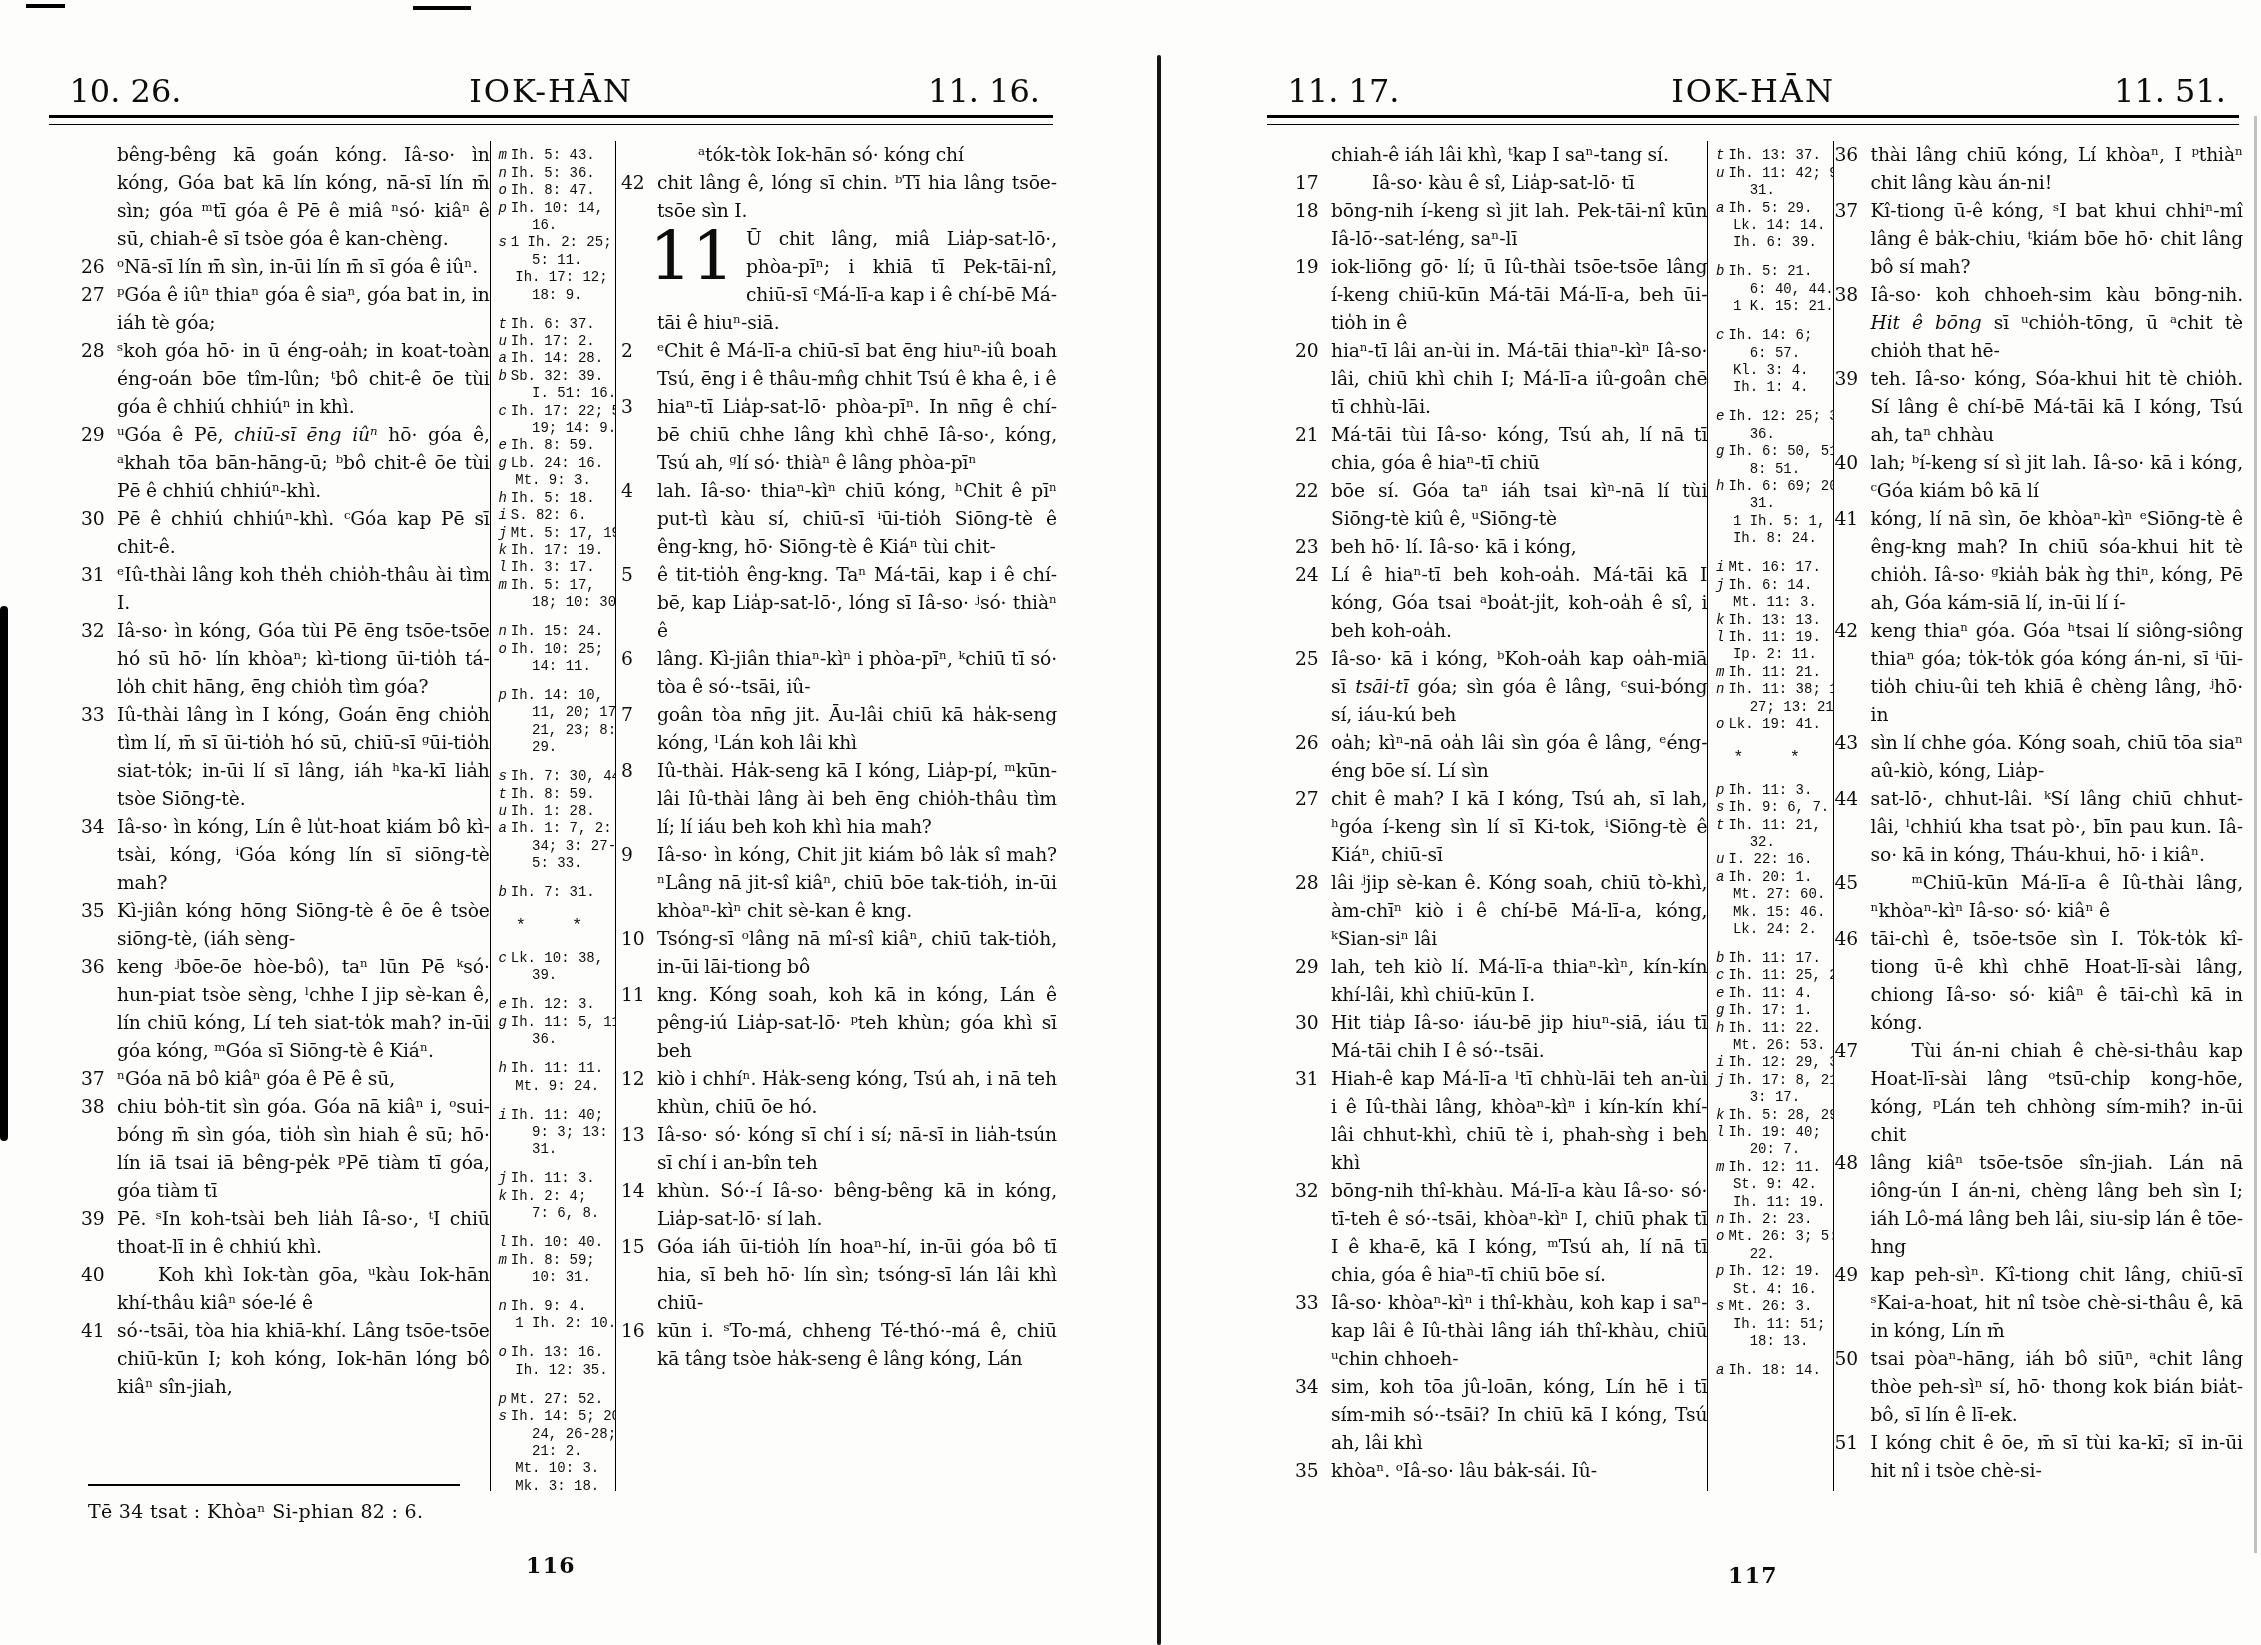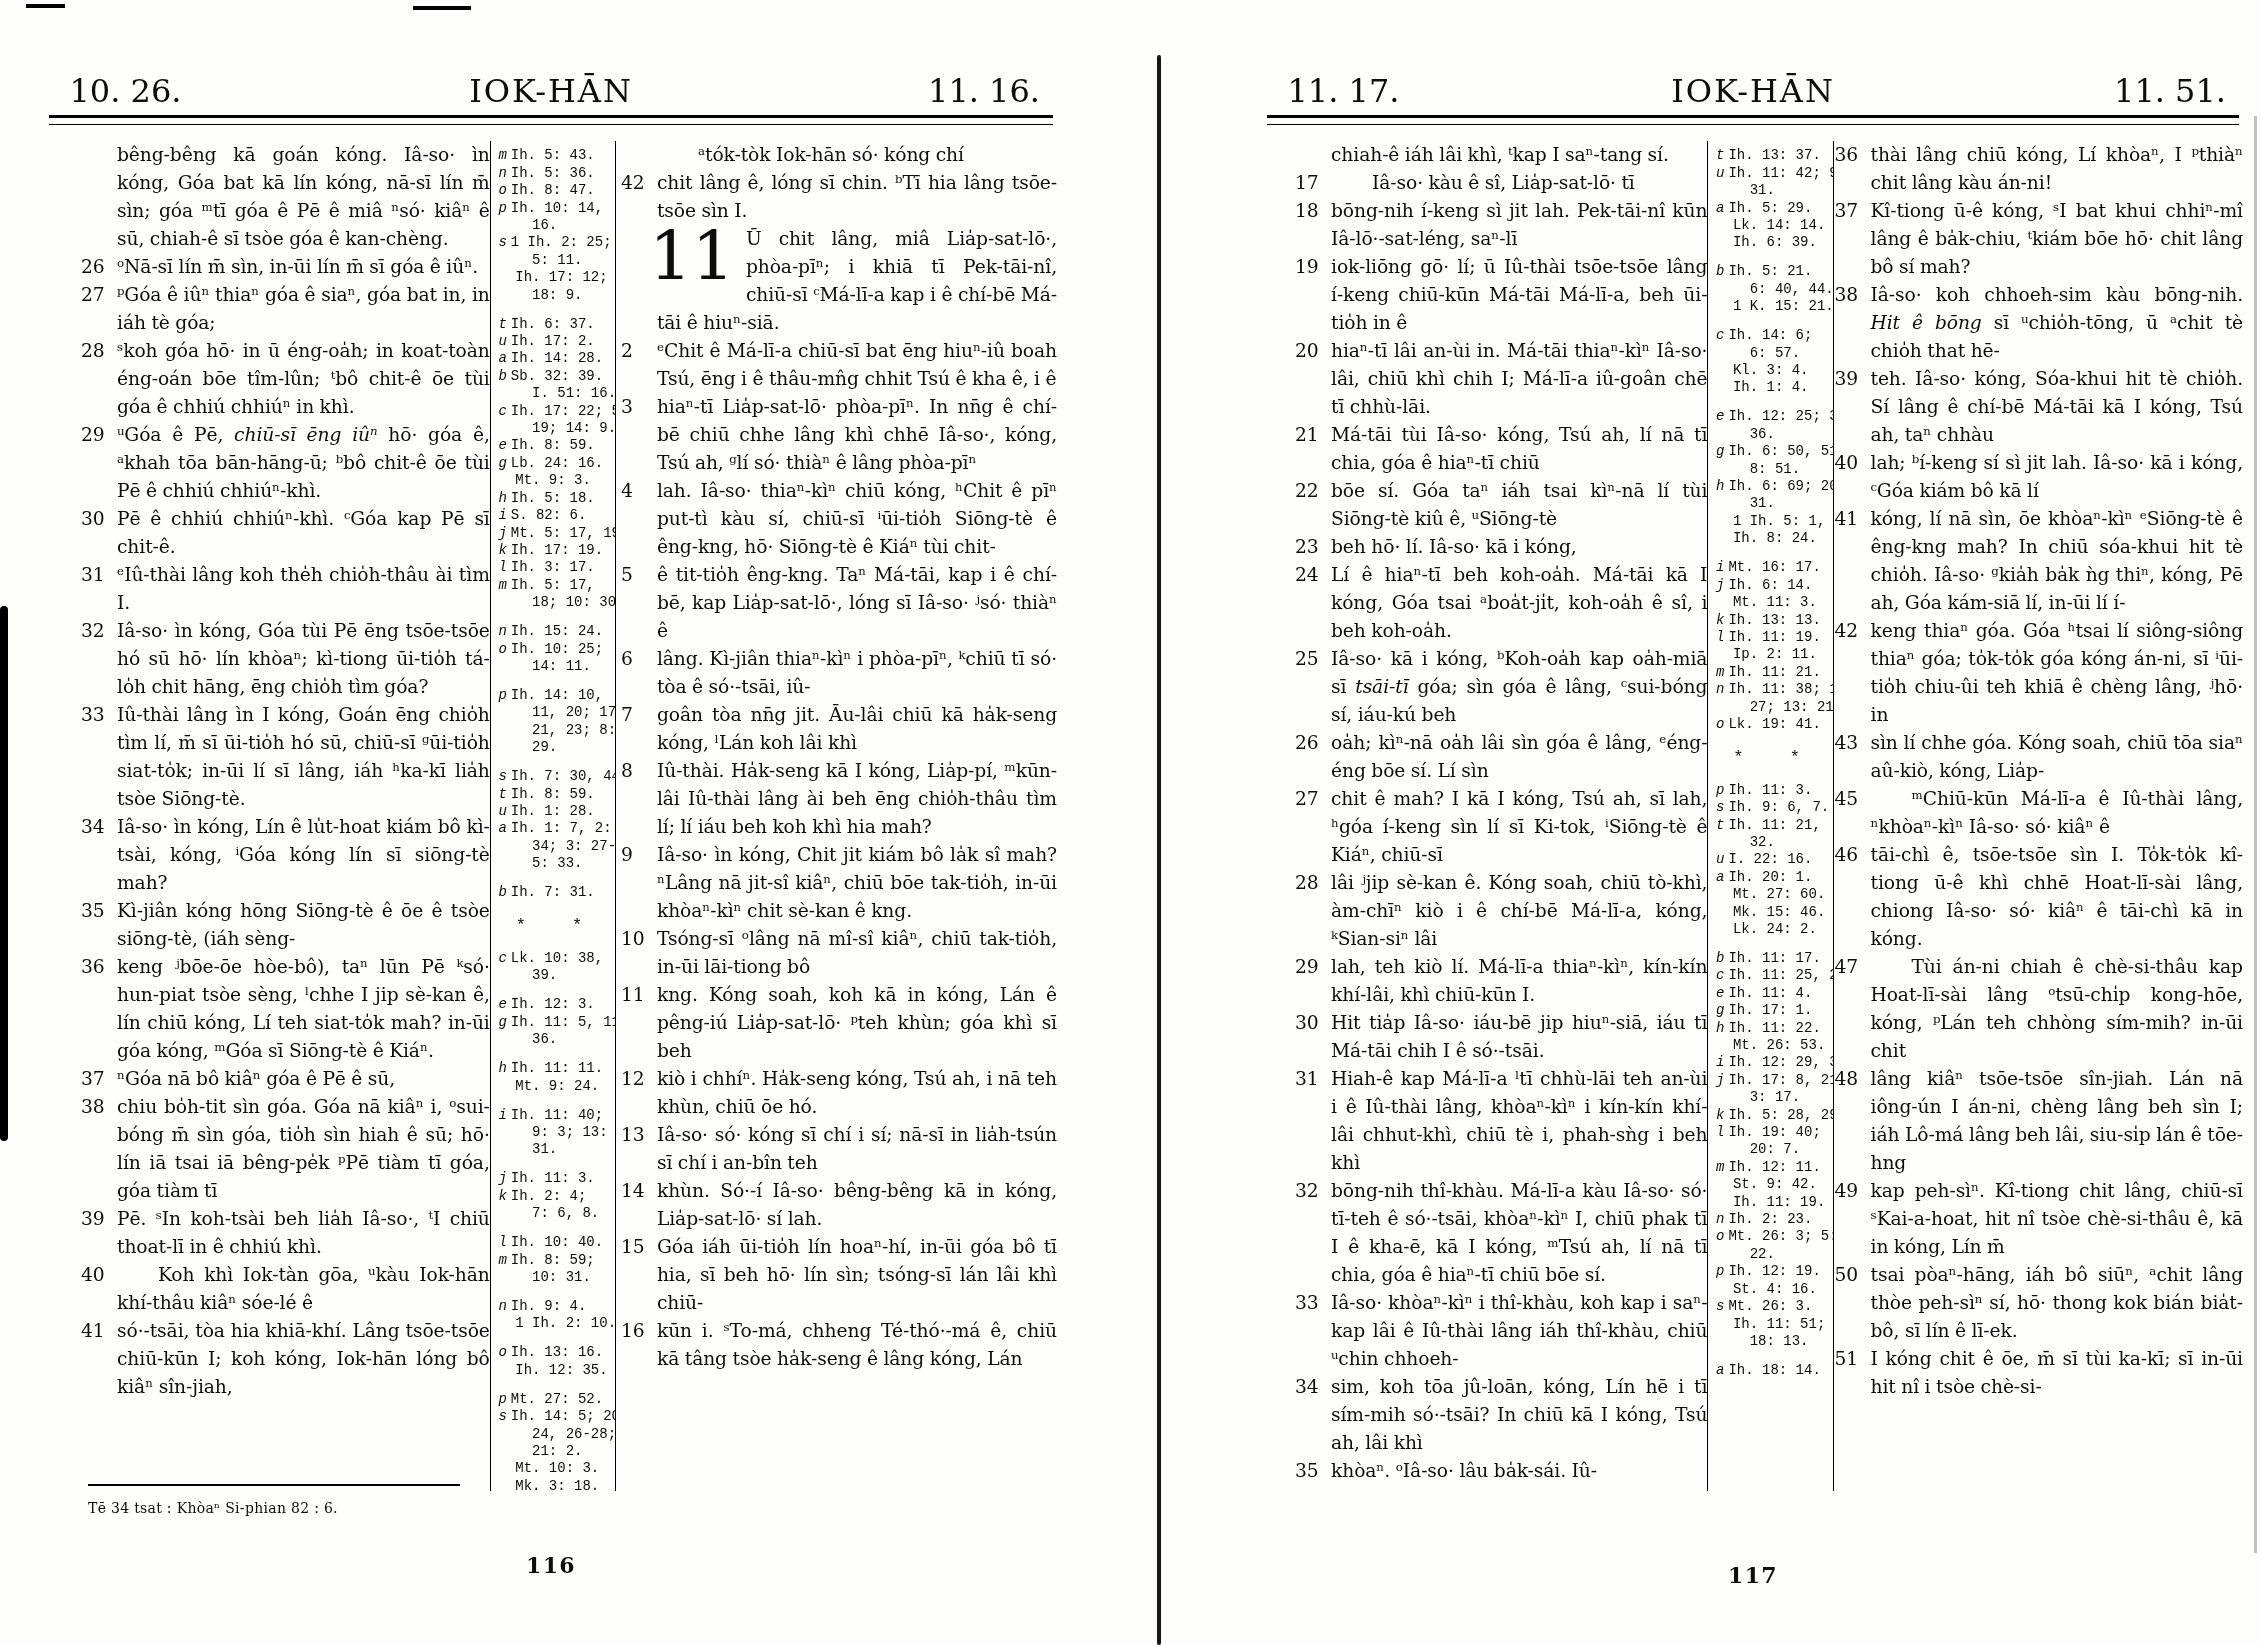--- a/index.html
+++ b/index.html
@@ -23,21 +23,21 @@
   .refline{white-space:pre;}
   .refline i{margin-right:3.9px;}
   .refgap{height:11.6px;}
   .refstars{text-align:center;letter-spacing:18px;font-size:17px;padding:3.9px 0 3.9px 5.2px;}
   .verse{margin:0;position:relative;font-size:18.7px;line-height:28px;text-align:justify;letter-spacing:-0.1px;word-spacing:-0.3px;}
   .verse.ind{text-indent:41px;}
   .vnum{position:absolute;left:-36px;top:0;text-indent:0;}
   .chap{float:left;font-size:67px;line-height:55px;margin:3.9px 11.6px 0 -7.7px;}
   .footnote-wrap{position:absolute;left:43px;top:1484px;width:387px;}
   .footnote-rule{border-top:2.6px solid #000;width:96%;margin-bottom:14px;}
-  .footnote{font-size:14px;letter-spacing:0.3px;}
+  .footnote{font-size:19px;letter-spacing:0.3px;}
   .pgnum{position:absolute;left:0;right:0;text-align:center;font-size:22px;font-weight:bold;letter-spacing:1.3px;}
   #page-left .pgnum{bottom:67px;}
   #page-right .pgnum{bottom:57px;}
   .gutter{position:absolute;left:1157px;top:55px;width:3.9px;height:1590px;background:#151515;border-radius:1.9px;}
   .smudge-left{position:absolute;left:0;top:606px;width:8.4px;height:535px;background:#000;border-radius:3.9px;}
   .smudge-right{position:absolute;right:3.9px;top:116px;width:3.2px;height:1437px;background:#777;opacity:.45;}
   .tick{position:absolute;background:#000;}
 </style>
 </head>
 <body>
@@ -295,20 +295,21 @@
     <div class="textcol c2">
         <div class="inner">
           <p class="verse"><span class="vnum">36</span><span>thài lâng chiū kóng, Lí khòaⁿ, I ᵖthiàⁿ chit lâng kàu án-ni!</span></p>
           <p class="verse"><span class="vnum">37</span><span>Kî-tiong ū-ê kóng, ˢI bat khui chhiⁿ-mî lâng ê ba̍k-chiu, ᵗkiám bōe hō· chit lâng bô sí mah?</span></p>
           <p class="verse"><span class="vnum">38</span><span>Iâ-so· koh chhoeh-sim kàu bōng-nih.  <i>Hit ê bōng</i> sī ᵘchio̍h-tōng, ū ᵃchit tè chio̍h that hē-</span></p>
           <p class="verse"><span class="vnum">39</span><span>teh.  Iâ-so· kóng, Sóa-khui hit tè chio̍h.  Sí lâng ê chí-bē Má-tāi kā I kóng, Tsú ah, taⁿ chhàu</span></p>
           <p class="verse"><span class="vnum">40</span><span>lah; ᵇí-keng sí sì jit lah.  Iâ-so· kā i kóng, ᶜGóa kiám bô kā lí</span></p>
           <p class="verse"><span class="vnum">41</span><span>kóng, lí nā sìn, ōe khòaⁿ-kìⁿ ᵉSiōng-tè ê êng-kng mah?  In chiū sóa-khui hit tè chio̍h.  Iâ-so· ᵍkia̍h ba̍k ǹg thiⁿ, kóng, Pē ah, Góa kám-siā lí, in-ūi lí í-</span></p>
           <p class="verse"><span class="vnum">42</span><span>keng thiaⁿ góa.  Góa ʰtsai lí siông-siông thiaⁿ góa; to̍k-to̍k góa kóng án-ni, sī ⁱūi-tio̍h chiu-ûi teh khiā ê chèng lâng, ʲhō· in</span></p>
           <p class="verse"><span class="vnum">43</span><span>sìn lí chhe góa.  Kóng soah, chiū tōa siaⁿ aû-kiò, kóng, Lia̍p-</span></p>
+          <p class="verse"><span class="vnum">44</span><span>sat-lō·, chhut-lâi.  ᵏSí lâng chiū chhut-lâi, ˡchhiú kha tsat pò·, bīn pau kun.  Iâ-so· kā in kóng, Tháu-khui, hō· i kiâⁿ.</span></p>
           <p class="verse ind"><span class="vnum">45</span><span>ᵐChiū-kūn Má-lī-a ê Iû-thài lâng, ⁿkhòaⁿ-kìⁿ Iâ-so· só· kiâⁿ ê</span></p>
           <p class="verse"><span class="vnum">46</span><span>tāi-chì ê, tsōe-tsōe sìn I.  To̍k-to̍k kî-tiong ū-ê khì chhē Hoat-lī-sài lâng, chiong Iâ-so· só· kiâⁿ ê tāi-chì kā in kóng.</span></p>
           <p class="verse ind"><span class="vnum">47</span><span>Tùi án-ni chiah ê chè-si-thâu kap Hoat-lī-sài lâng ᵒtsū-chi̍p kong-hōe, kóng, ᵖLán teh chhòng sím-mih?  in-ūi chit</span></p>
           <p class="verse"><span class="vnum">48</span><span>lâng kiâⁿ tsōe-tsōe sîn-jiah.  Lán nā iông-ún I án-ni, chèng lâng beh sìn I; iáh Lô-má lâng beh lâi, siu-si̍p lán ê tōe-hng</span></p>
           <p class="verse"><span class="vnum">49</span><span>kap peh-sìⁿ.  Kî-tiong chit lâng, chiū-sī ˢKai-a-hoat, hit nî tsòe chè-si-thâu ê, kā in kóng, Lín m̄</span></p>
           <p class="verse"><span class="vnum">50</span><span>tsai pòaⁿ-hāng, iáh bô siūⁿ, ᵃchit lâng thòe peh-sìⁿ sí, hō· thong kok bián bia̍t-bô, sī lín ê lī-ek.</span></p>
           <p class="verse"><span class="vnum">51</span><span>I kóng chit ê ōe, m̄ sī tùi ka-kī; sī in-ūi hit nî i tsòe chè-si-</span></p>
         </div>
       </div>
   </div>

